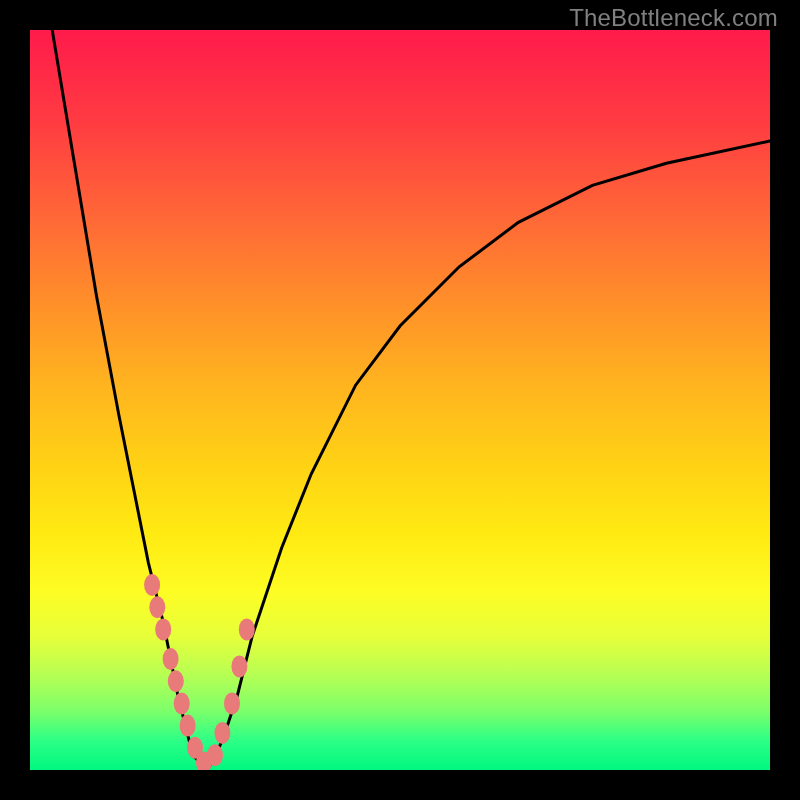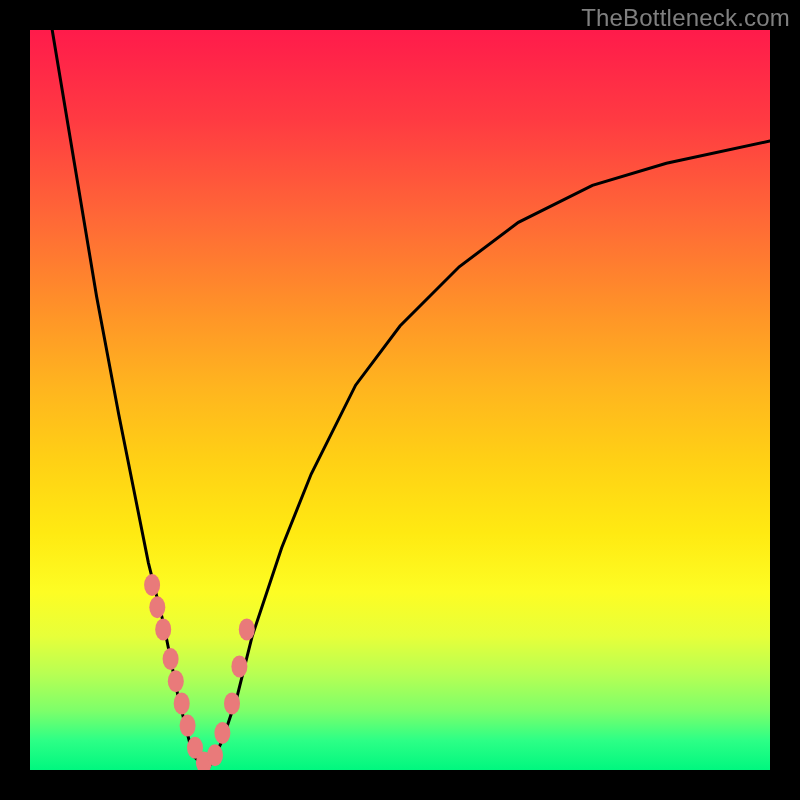--- a/index.html
+++ b/index.html
@@ -36,21 +36,21 @@
       #e6ff3a 82%,
       #b8ff53 87%,
       #7dff6a 92%,
       #2dff86 96%,
       #00f77f 100%
     );
   }
   .watermark {
     position: absolute;
     top: 4px;
-    right: 10px;
+    right: 22px;
     color: #808080;
     font-size: 24px;
     letter-spacing: 0.2px;
     font-weight: 400;
     user-select: none;
   }
   svg.curve {
     position: absolute;
     left: 0;
     top: 0;

